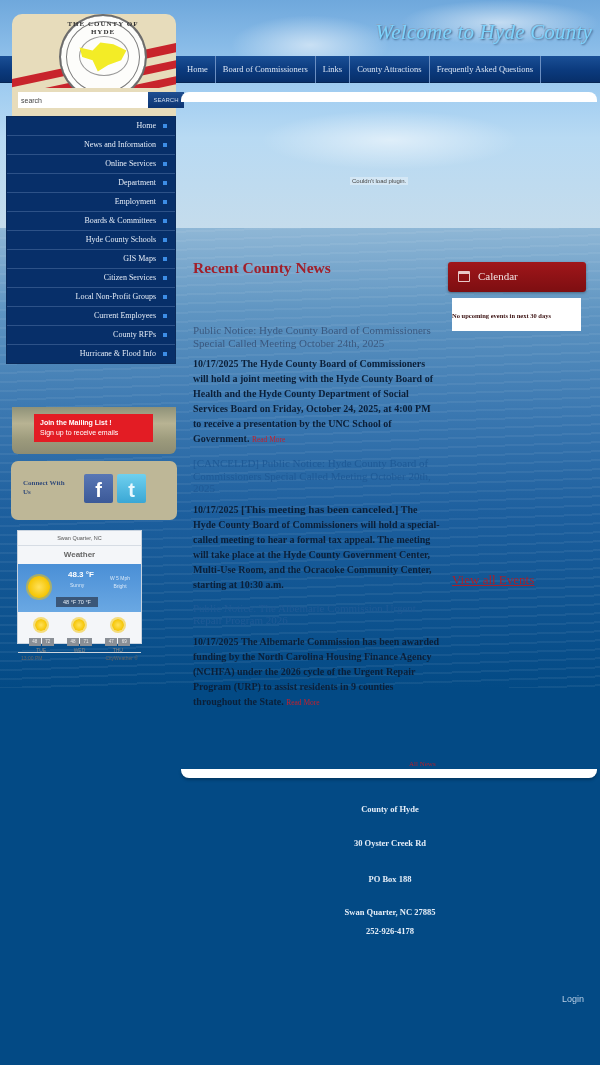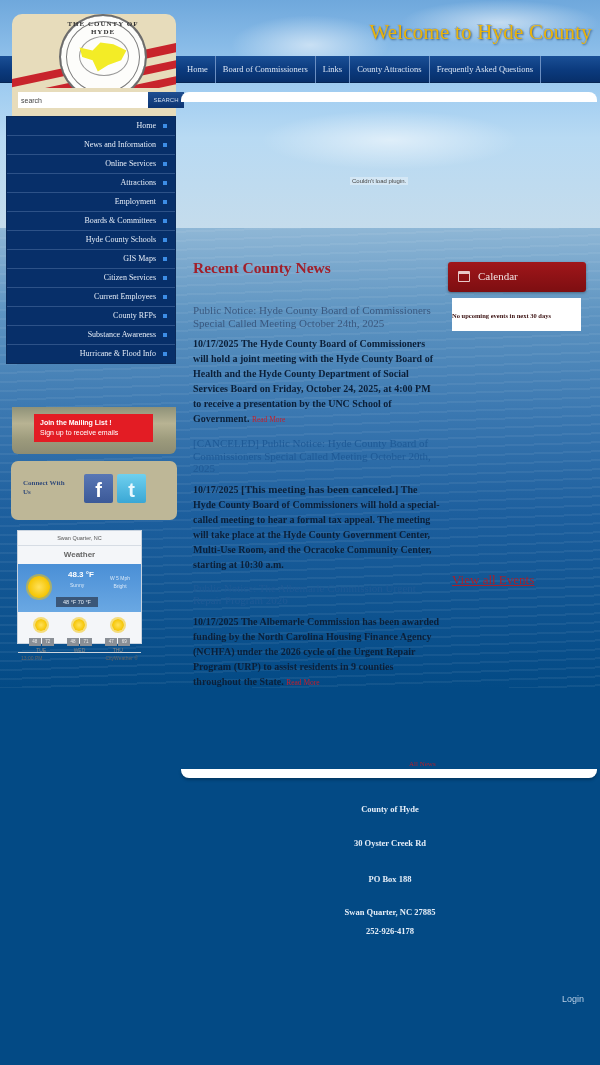--- a/index.html
+++ b/index.html
@@ -26,23 +26,24 @@
     }
     .bg-deep {
       position: absolute; left: 0; top: 688px; width: 600px; height: 377px;
       background: #034a85;
     }
 
     
     .site-title {
       position: absolute; right: 8px; top: 20px;
       font-family: "Liberation Serif", serif;
-      font-size: 21px; color: #eab308;
+      font-size: 21px; color: #7dd3fc;
       text-shadow: 1px 1px 2px #3d5f85, -1px -1px 0 #8aa9c8;
       letter-spacing: 0.2px;
+      font-style: italic;
     }
     .top-nav-bar {
       position: absolute; left: 0; top: 56px; width: 600px; height: 27px;
       background: linear-gradient(180deg, #1a4f96 0%, #0b3a7d 55%, #072f6a 100%);
       border-bottom: 1px solid #062654;
     }
     .top-nav {
       position: absolute; left: 180px; top: 56px; height: 27px; display: flex;
     }
     .top-nav .nav-link {
@@ -223,21 +224,21 @@
     }
     .plugin-msg {
       position: absolute; left: 350px; top: 177px;
       font-family: "Liberation Sans", sans-serif; font-size: 6px; color: #444;
       background: rgba(255,255,255,0.35); padding: 1px 2px;
     }
     .news-heading {
       position: absolute; left: 193px; top: 259px;
       font-size: 15.5px; color: #a1202b;
     }
-    .news-list { position: absolute; left: 193px; top: 304px; width: 248px; }
+    .news-list { position: absolute; left: 193px; top: 324px; width: 248px; }
     .news-item { margin-bottom: 10px; }
     .news-title {
       font-size: 11px; line-height: 12.5px; color: #3a587f;
       margin-bottom: 7px; cursor: pointer;
     }
     .news-item.dim .news-title { color: #1f5a96; }
     .news-body {
       font-size: 10px; line-height: 15px; color: #0b1f38; font-weight: bold;
     }
     .news-body .bracket-note { font-size: 11px; }
@@ -321,29 +322,29 @@
 
 <div class="search-panel">
   <input class="search-input" type="text" value="search" style="">
   <button class="search-button">SEARCH</button>
 </div>
 
 <nav class="side-menu">
   <div class="menu-item"><span>Home</span><span class="bullet-icon"></span></div>
   <div class="menu-item"><span>News and Information</span><span class="bullet-icon"></span></div>
   <div class="menu-item"><span>Online Services</span><span class="bullet-icon"></span></div>
-  <div class="menu-item"><span>Attractions</span><span class="bullet-icon"></span></div>
+  <div class="menu-item"><span>Department</span><span class="bullet-icon"></span></div>
   <div class="menu-item"><span>Employment</span><span class="bullet-icon"></span></div>
   <div class="menu-item"><span>Boards &amp; Committees</span><span class="bullet-icon"></span></div>
   <div class="menu-item"><span>Hyde County Schools</span><span class="bullet-icon"></span></div>
   <div class="menu-item"><span>GIS Maps</span><span class="bullet-icon"></span></div>
   <div class="menu-item"><span>Citizen Services</span><span class="bullet-icon"></span></div>
+  <div class="menu-item"><span>Local Non-Profit Groups</span><span class="bullet-icon"></span></div>
   <div class="menu-item"><span>Current Employees</span><span class="bullet-icon"></span></div>
   <div class="menu-item"><span>County RFPs</span><span class="bullet-icon"></span></div>
-  <div class="menu-item"><span>Substance Awareness</span><span class="bullet-icon"></span></div>
   <div class="menu-item"><span>Hurricane &amp; Flood Info</span><span class="bullet-icon"></span></div>
 </nav>
 
 <div class="mailing-panel">
   <a class="mailing-button">
     <div class="mailing-line1">Join the Mailing List !</div>
     <div class="mailing-line2">Sign up to receive emails</div>
   </a>
 </div>
 

